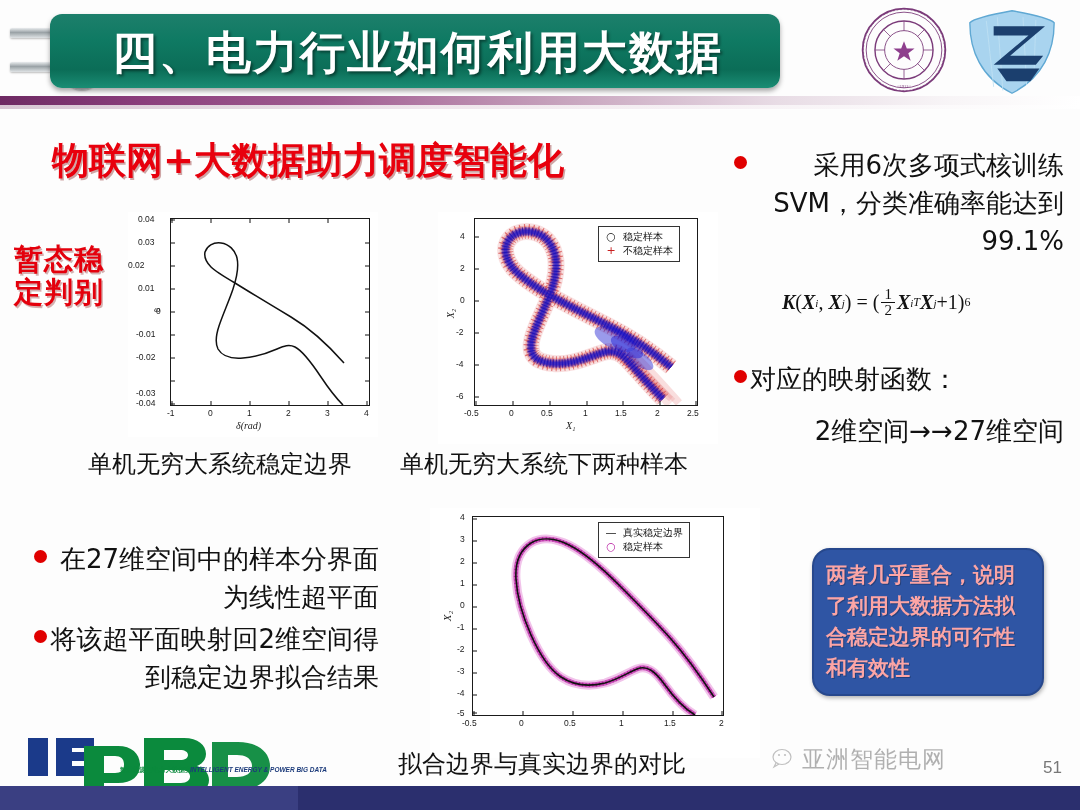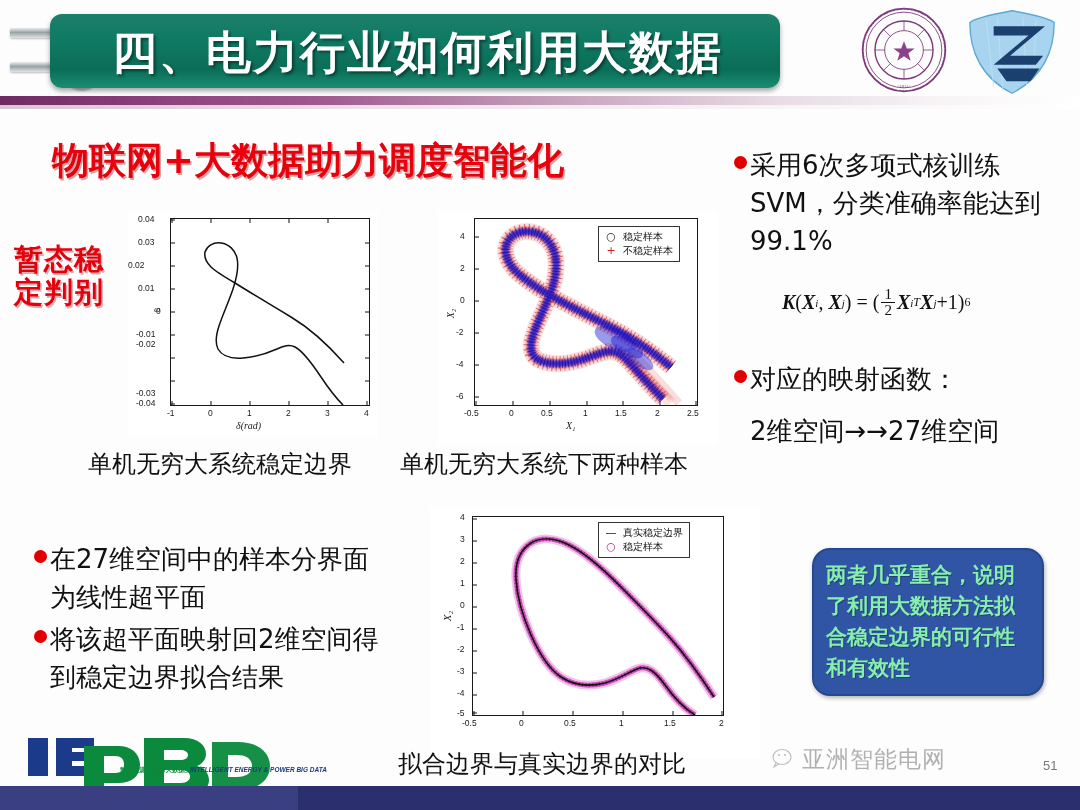--- a/index.html
+++ b/index.html
@@ -82,21 +82,21 @@
               font-family:"DejaVu Sans",sans-serif;}
   .legend-row{display:flex;align-items:center;gap:6px;white-space:nowrap;}
   .legend-mark{width:12px;text-align:center;font-size:11px;}
 
   .caption{
     position:absolute;font-size:24px;color:#111;white-space:nowrap;
     font-family:"DejaVu Sans","Liberation Sans",sans-serif;
   }
 
   
-  .bullets{position:absolute;}
+  .bullets{position:absolute;text-align:right;}
   .bullet{display:flex;align-items:flex-start;margin-bottom:4px;}
   .dot{width:13px;height:13px;border-radius:50%;background:#e00000;
        flex:0 0 13px;margin-top:10px;margin-right:3px;}
   .btxt{font-size:26px;line-height:38px;color:#111;
         font-family:"DejaVu Sans","Liberation Sans",sans-serif;}
   .plain-line{font-size:26px;line-height:38px;color:#111;margin-left:16px;
         font-family:"DejaVu Sans","Liberation Sans",sans-serif;}
 
   
   .formula{
@@ -114,41 +114,41 @@
 
   
   .callout{
     position:absolute;left:812px;top:548px;width:232px;height:148px;
     background:#2f55a4;border-radius:18px;
     border:2px solid #27488d;
     box-shadow:1px 2px 4px rgba(0,0,0,.3);
     padding:10px 12px;box-sizing:border-box;
   }
   .callout-text{
-    font-size:21px;line-height:31px;font-weight:bold;color:#86efac;
+    font-size:21px;line-height:31px;font-weight:bold;color:#fca5a5;
     font-family:"DejaVu Sans","Liberation Sans",sans-serif;
     text-shadow:1px 1px 0 rgba(0,0,0,.25);
   }
 
   
   .footer-bar{position:absolute;left:0;top:786px;width:1080px;height:24px;
               background:#2b2f6e;}
   .footer-bar-light{position:absolute;left:0;top:786px;width:298px;height:24px;
               background:#3a3f82;}
   .iepbd{position:absolute;left:22px;top:728px;width:270px;height:62px;}
   .iepbd-sub{position:absolute;left:120px;top:766px;font-size:6.5px;color:#0b8a3d;
              line-height:8px;font-weight:bold;font-family:"Liberation Sans",sans-serif;}
   .iepbd-sub2{position:absolute;left:190px;top:766px;font-size:6.5px;color:#1b3a7a;
              line-height:8px;font-weight:bold;font-style:italic;
              font-family:"Liberation Sans",sans-serif;}
   .watermark{position:absolute;left:772px;top:742px;width:250px;height:34px;
              opacity:.45;display:flex;align-items:center;gap:4px;}
   .wm-text{font-size:23px;color:#555;font-family:"DejaVu Sans",sans-serif;
            letter-spacing:1px;}
-  .page-no{position:absolute;left:1043px;top:758px;font-size:13px;color:#777;
+  .page-no{position:absolute;left:1043px;top:758px;font-size:17px;color:#777;
            font-family:"Liberation Sans",sans-serif;}
 </style>
 </head>
 <body>
 
 <div id="slide">
 
   <div class="header">
     <div class="spiral">
       <div class="wire w1"></div>
@@ -249,21 +249,21 @@
         </g>
       </svg>
     </div>
 
     <div class="tick-lbl" style="left:10px;top:2px;">0.04</div>
     <div class="tick-lbl" style="left:10px;top:25px;">0.03</div>
     <div class="tick-lbl" style="left:0;top:48px;">0.02</div>
     <div class="tick-lbl" style="left:10px;top:71px;">0.01</div>
     <div class="tick-lbl" style="left:28px;top:94px;">0</div>
     <div class="tick-lbl" style="left:8px;top:117px;">-0.01</div>
-    <div class="tick-lbl" style="left:8px;top:127px;">-0.02</div>
+    <div class="tick-lbl" style="left:8px;top:140px;">-0.02</div>
     <div class="tick-lbl" style="left:8px;top:176px;">-0.03</div>
     <div class="tick-lbl" style="left:8px;top:186px;">-0.04</div>
 
     <div class="tick-lbl" style="left:39px;top:196px;">-1</div>
     <div class="tick-lbl" style="left:80px;top:196px;">0</div>
     <div class="tick-lbl" style="left:119px;top:196px;">1</div>
     <div class="tick-lbl" style="left:158px;top:196px;">2</div>
     <div class="tick-lbl" style="left:197px;top:196px;">3</div>
     <div class="tick-lbl" style="left:236px;top:196px;">4</div>
 

